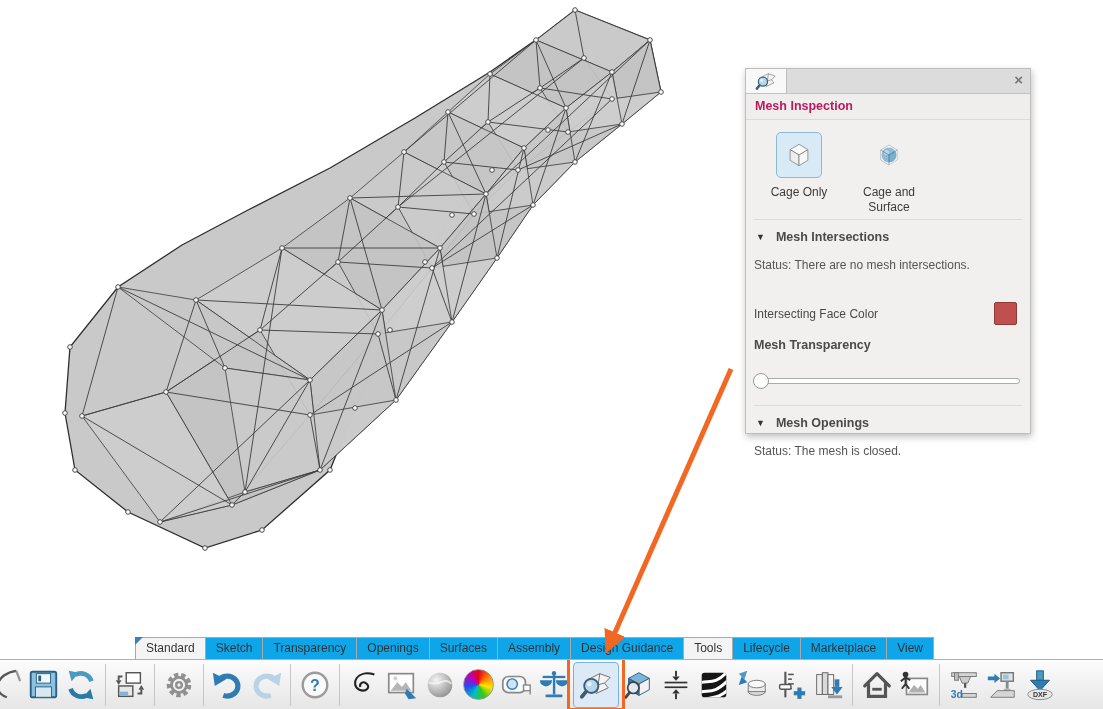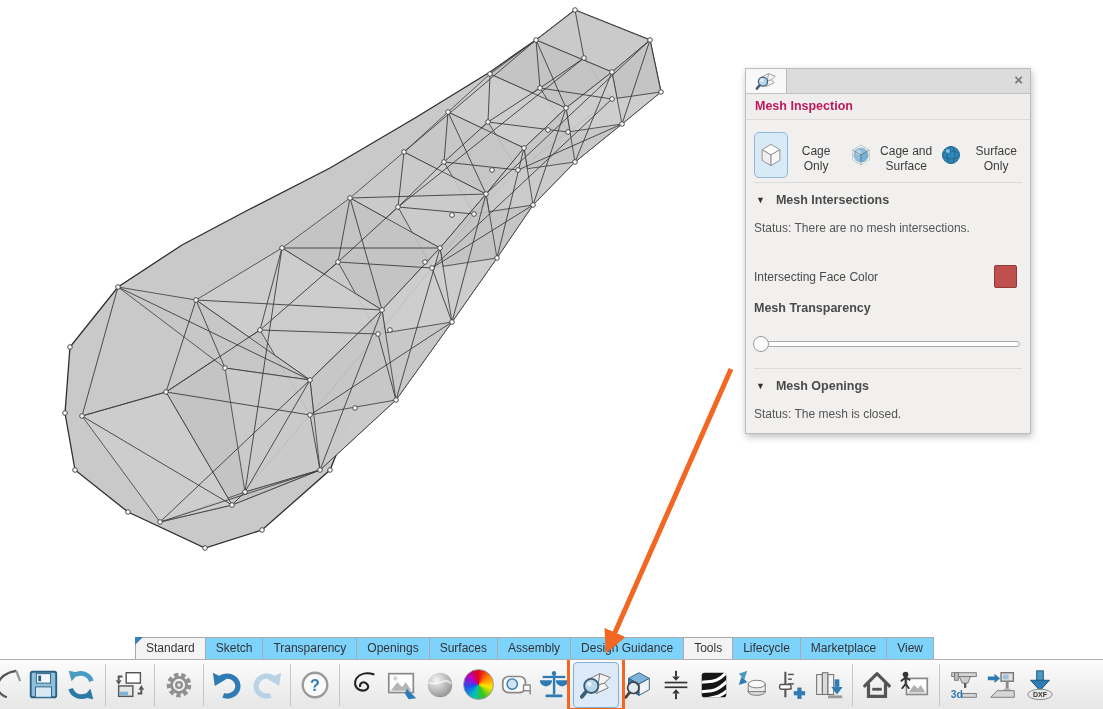--- a/index.html
+++ b/index.html
@@ -16,38 +16,38 @@
   
   .dialog{position:absolute;left:745px;top:68px;width:286px;height:366px;background:#f1f0ef;
           border:1px solid #bdbdbd;box-shadow:1px 3px 7px rgba(0,0,0,.25);box-sizing:border-box;z-index:20}
   .dlg-strip{height:24px;background:#dcdcdc;border-bottom:1px solid #c2c2c2;display:flex;align-items:stretch;position:relative}
   .dlg-tab{width:40px;background:#f8f8f8;border-right:1px solid #bdbdbd;display:flex;align-items:center;justify-content:center}
   .dlg-close{position:absolute;right:7px;top:3px;font-size:15px;line-height:15px;color:#777;font-weight:bold;cursor:default}
   .dlg-title{height:25px;line-height:25px;padding-left:9px;font-size:12.5px;font-weight:bold;color:#be185d;
              border-bottom:1px solid #dadada;background:#efeeed}
   .dlg-body{padding:10px 8px 0}
   .modes{display:flex;text-align:center;margin-top:2px}
-  .mode{width:90px;display:flex;flex-direction:row;align-items:center}
+  .mode{width:90px;display:flex;flex-direction:column;align-items:center}
   .mode-btn{width:46px;height:46px;display:flex;align-items:center;justify-content:center;border-radius:5px;border:1px solid transparent;box-sizing:border-box}
   .mode-btn.selected{background:#d9eaf7;border-color:#8cb8da}
   .mode-label{margin-top:7px;font-size:12px;color:#3c3c3c;line-height:15px;min-height:30px;width:76px}
   .divider{border-top:1px solid #dcdbda;margin-top:4px}
   .sec-head{display:flex;align-items:center;margin-top:10px;font-size:12.5px;font-weight:bold;color:#4a4a4a}
   .tri{font-size:9px;color:#333;margin:0 11px 0 2px}
   .status{margin-top:14px;font-size:12px;color:#555}
   .color-row{margin-top:30px;display:flex;align-items:center;justify-content:space-between;font-size:12px;color:#4a4a4a}
   .swatch{width:21px;height:21px;border-radius:2px;border:1px solid #8f3a38;margin-right:5px}
   .bold-label{margin-top:13px;font-size:12.5px;font-weight:bold;color:#4a4a4a}
   .slider{position:relative;margin:21px 0 17px;height:15px}
   .slider .track{position:absolute;left:0;right:2px;top:5px;height:4px;background:#fff;border:1px solid #ababab;border-radius:3px}
   .slider .handle{position:absolute;left:-1px;top:0;width:14px;height:14px;background:#fdfdfd;border:1px solid #9a9a9a;border-radius:50%}
 
   
   #tabs-row{position:absolute;left:135px;top:637px;height:22px;display:flex;z-index:30}
-  .tab{height:22px;line-height:21px;padding:0 10px;font-size:12px;color:#333;background:#7dd3fc;
+  .tab{height:22px;line-height:21px;padding:0 10px;font-size:12px;color:#333;background:#0ea5e9;
        border:1px solid #a9a9a9;border-bottom:none;margin-right:-1px;position:relative;box-sizing:border-box;white-space:nowrap}
   .tab.active{background:#f4f4f4;z-index:2}
   .fold{position:absolute;left:-1px;top:-1px;width:0;height:0;border-top:8px solid #3a7fbf;border-right:8px solid transparent}
 
   
   #toolbar{position:absolute;left:0;top:659px;width:1103px;height:50px;background:linear-gradient(#fcfcfc,#e6e6e6);
            border-top:1px solid #b0b0b0;display:flex;align-items:center;z-index:25;box-sizing:border-box;overflow:hidden}
   .tcell{width:38px;height:44px;display:flex;align-items:center;justify-content:center;flex:0 0 auto}
   .tcell.first{margin-left:-14px}
   .tsep{width:1px;height:42px;background:#c6c6c6;margin:0 5px;flex:0 0 auto}
@@ -245,33 +245,20 @@
               <circle cx="18" cy="18" r="9" fill="#2e86b8"></circle>
               <circle cx="15" cy="15" r="3" fill="#7fb8da"></circle>
               <polygon points="8,12 18,6 28,12 18,18" fill="#ffffff" opacity="0.45" stroke="#777"></polygon>
               <polygon points="8,12 18,18 18,30 8,24" fill="#ffffff" opacity="0.45" stroke="#777"></polygon>
               <polygon points="18,18 28,12 28,24 18,30" fill="#ffffff" opacity="0.35" stroke="#777"></polygon>
             </svg>
           </span>
         </div>
         <div class="mode-label">Cage and Surface</div>
       </div>
-      <div class="mode">
-        <div class="mode-btn">
-          <span>
-            <svg width="28" height="28" viewBox="0 0 36 36">
-              <circle cx="18" cy="18" r="11" fill="#2e86b8" stroke="#1d5f86"></circle>
-              <ellipse cx="18" cy="18" rx="5" ry="11" fill="none" stroke="#1d5f86"></ellipse>
-              <ellipse cx="18" cy="18" rx="11" ry="5" fill="none" stroke="#1d5f86"></ellipse>
-              <circle cx="14" cy="13" r="2.5" fill="#8cc3de"></circle>
-            </svg>
-          </span>
-        </div>
-        <div class="mode-label">Surface Only</div>
-      </div>
     </div>
 
     <div class="divider"></div>
 
     <div class="sec-head">
       <span class="tri">▼</span>
       <span>Mesh Intersections</span>
     </div>
     <div class="status">Status: There are no mesh intersections.</div>
 

